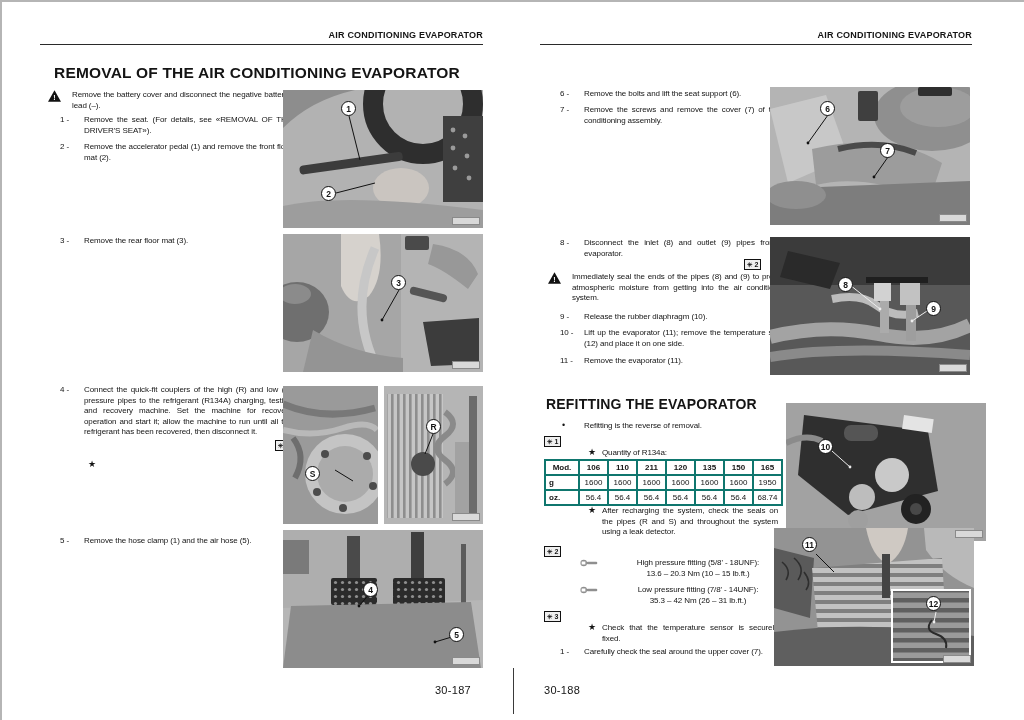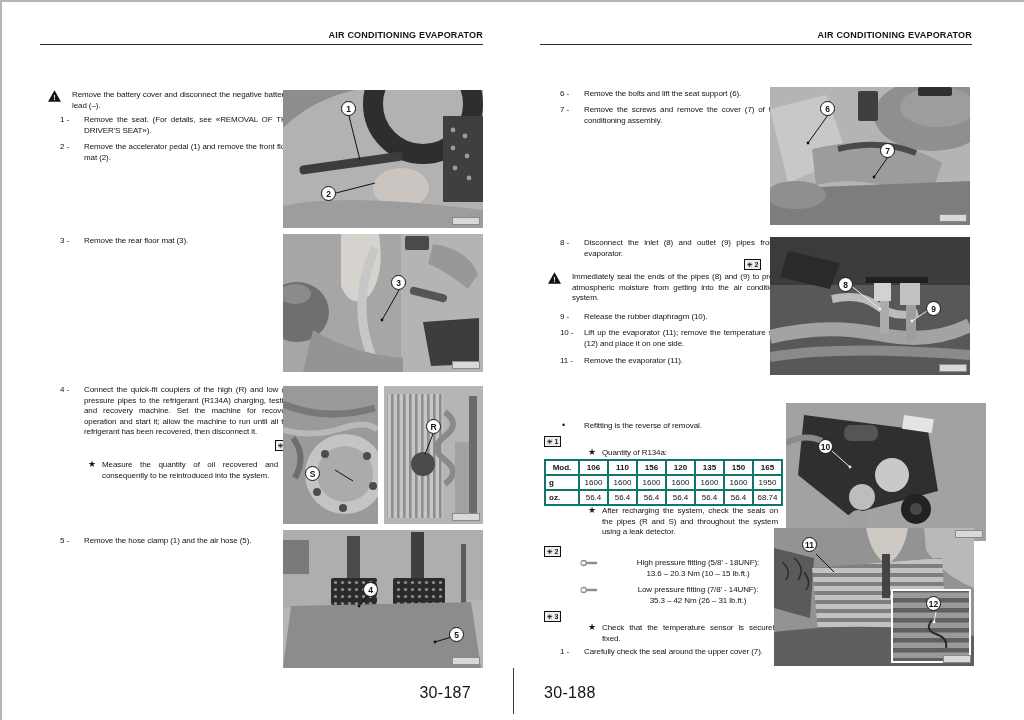--- a/index.html
+++ b/index.html
@@ -47,34 +47,35 @@
   .photo{position:absolute;width:200px;height:138px;background:#a8a8a8;overflow:hidden}
   #page-left .photo{left:243px}
   #page-right .photo{left:230px}
   .photo svg{position:absolute;left:0;top:0}
   .callout{position:absolute;width:15px;height:15px;border:1.3px solid #111;border-radius:50%;
            background:#fff;font-size:8.5px;font-weight:bold;display:flex;align-items:center;
            justify-content:center;box-sizing:border-box;z-index:2}
   .photo-code{position:absolute;right:3px;bottom:3px;width:26px;height:6px;background:#d9d9d9;
               border:1px solid #8a8a8a;z-index:2}
 
-  .page-num{position:absolute;top:656px;font-size:16px;letter-spacing:.3px}
+  .page-num{position:absolute;top:656px;font-size:11px;letter-spacing:.3px}
   #page-left .page-num{right:12px}
   #page-right .page-num{left:4px}
   .page-divider{position:absolute;left:513px;top:668px;width:1px;height:46px;background:#3a3a3a}
 </style>
 </head>
 <body>
 
 <div class="edge-top"></div>
 <div class="edge-left"></div>
 
 <section class="page" id="page-left">
   <div class="running-head">AIR CONDITIONING EVAPORATOR</div>
   <div class="head-rule"></div>
+  <h1 class="doc-title">REMOVAL OF THE AIR CONDITIONING EVAPORATOR</h1>
 
   <div class="tb warn" style="top:62px">
     <span class="warn-icon">
       <svg width="13" height="12" viewBox="0 0 20 18">
           <path d="M10 0 L20 18 L0 18 Z" fill="#111"></path>
           <text x="10" y="15" text-anchor="middle" font-size="11" font-weight="bold" fill="#fff">!</text>
         </svg>
     </span>
     <span>Remove the battery cover and disconnect the negative battery lead (–).</span>
   </div>
@@ -94,21 +95,20 @@
   <div class="tb step" style="top:357px;min-height:66px">
     <span class="num">4 -</span>
     <span>Connect the quick-fit couplers of the high (R) and low (S) pressure pipes to the refrigerant (R134A) charging, testing and recovery machine. Set the machine for recovery operation and start it; allow the machine to run until all the refrigerant has been recovered, then disconnect it.</span>
     <span class="refbox ref-inline-end">
       <span class="g">✳</span>
       <span>1</span>
     </span>
   </div>
   <div class="tb note" style="top:432px">
     <span class="star">★</span>
-    <span>Measure the quantity of oil recovered and consequently to be reintroduced into the system.</span>
   </div>
   <div class="tb step" style="top:508px">
     <span class="num">5 -</span>
     <span>Remove the hose clamp (1) and the air hose (5).</span>
   </div>
 
   <figure class="photo" style="top:62px;margin:0">
     <svg width="200" height="138" viewBox="0 0 200 138">
       <rect width="200" height="138" fill="#b2b2b2"></rect>
       <path d="M0,138 L0,38 Q28,10 72,0 L0,0 Z" fill="#8d8d8d"></path>
@@ -257,20 +257,21 @@
     <span class="refbox ref-inline-end">
       <span class="g">✳</span>
       <span>3</span>
     </span>
   </div>
   <div class="tb step" style="top:328px">
     <span class="num">11 -</span>
     <span>Remove the evaporator (11).</span>
   </div>
 
+  <h2 class="sec-title" style="top:368px;margin:0">REFITTING THE EVAPORATOR</h2>
 
   <div class="tb bullet-item" style="top:393px">
     <span class="bul">•</span>
     <span>Refitting is the reverse of removal.</span>
   </div>
 
   <span class="refbox ref-line" style="left:4px;top:408px">
     <span class="g">✳</span>
     <span>1</span>
   </span>
@@ -279,21 +280,21 @@
     <span class="star">★</span>
     <span>Quantity of R134a:</span>
   </div>
 
   <table class="qty">
     <tbody>
         <tr>
       <th class="modc">Mod.</th>
       <th>106</th>
       <th>110</th>
-      <th>156</th>
+      <th>211</th>
       <th>120</th>
       <th>135</th>
       <th>150</th>
       <th>165</th>
     </tr>
     <tr>
       <td class="rowh">g</td>
       <td>1600</td>
       <td>1600</td>
       <td>1600</td>

